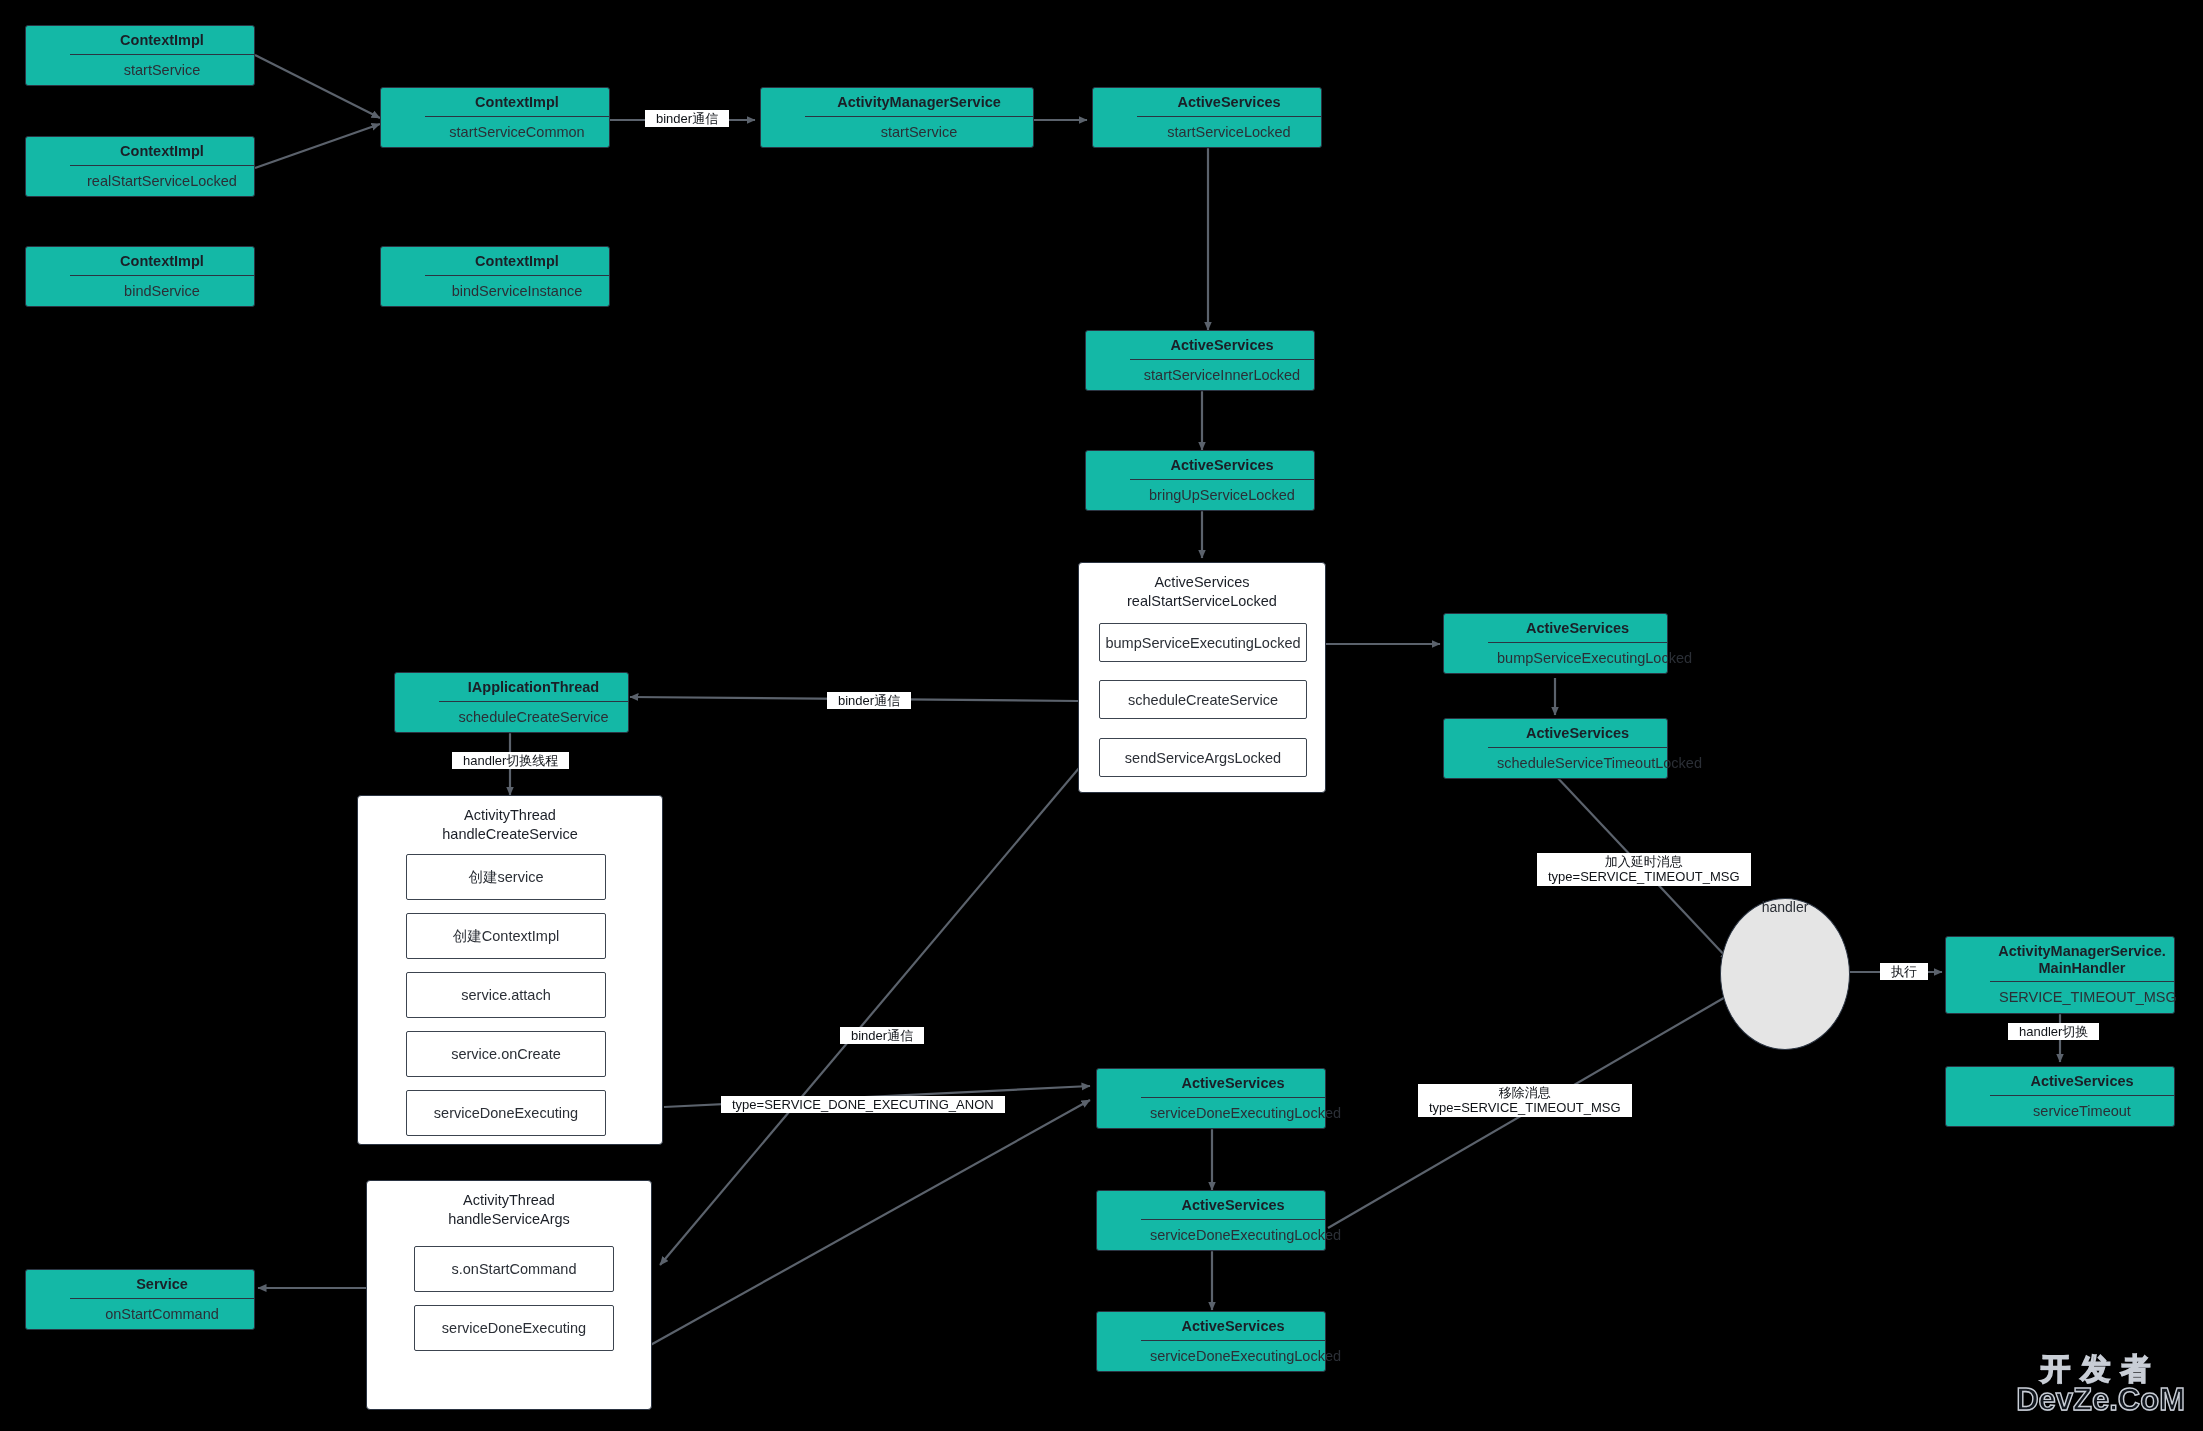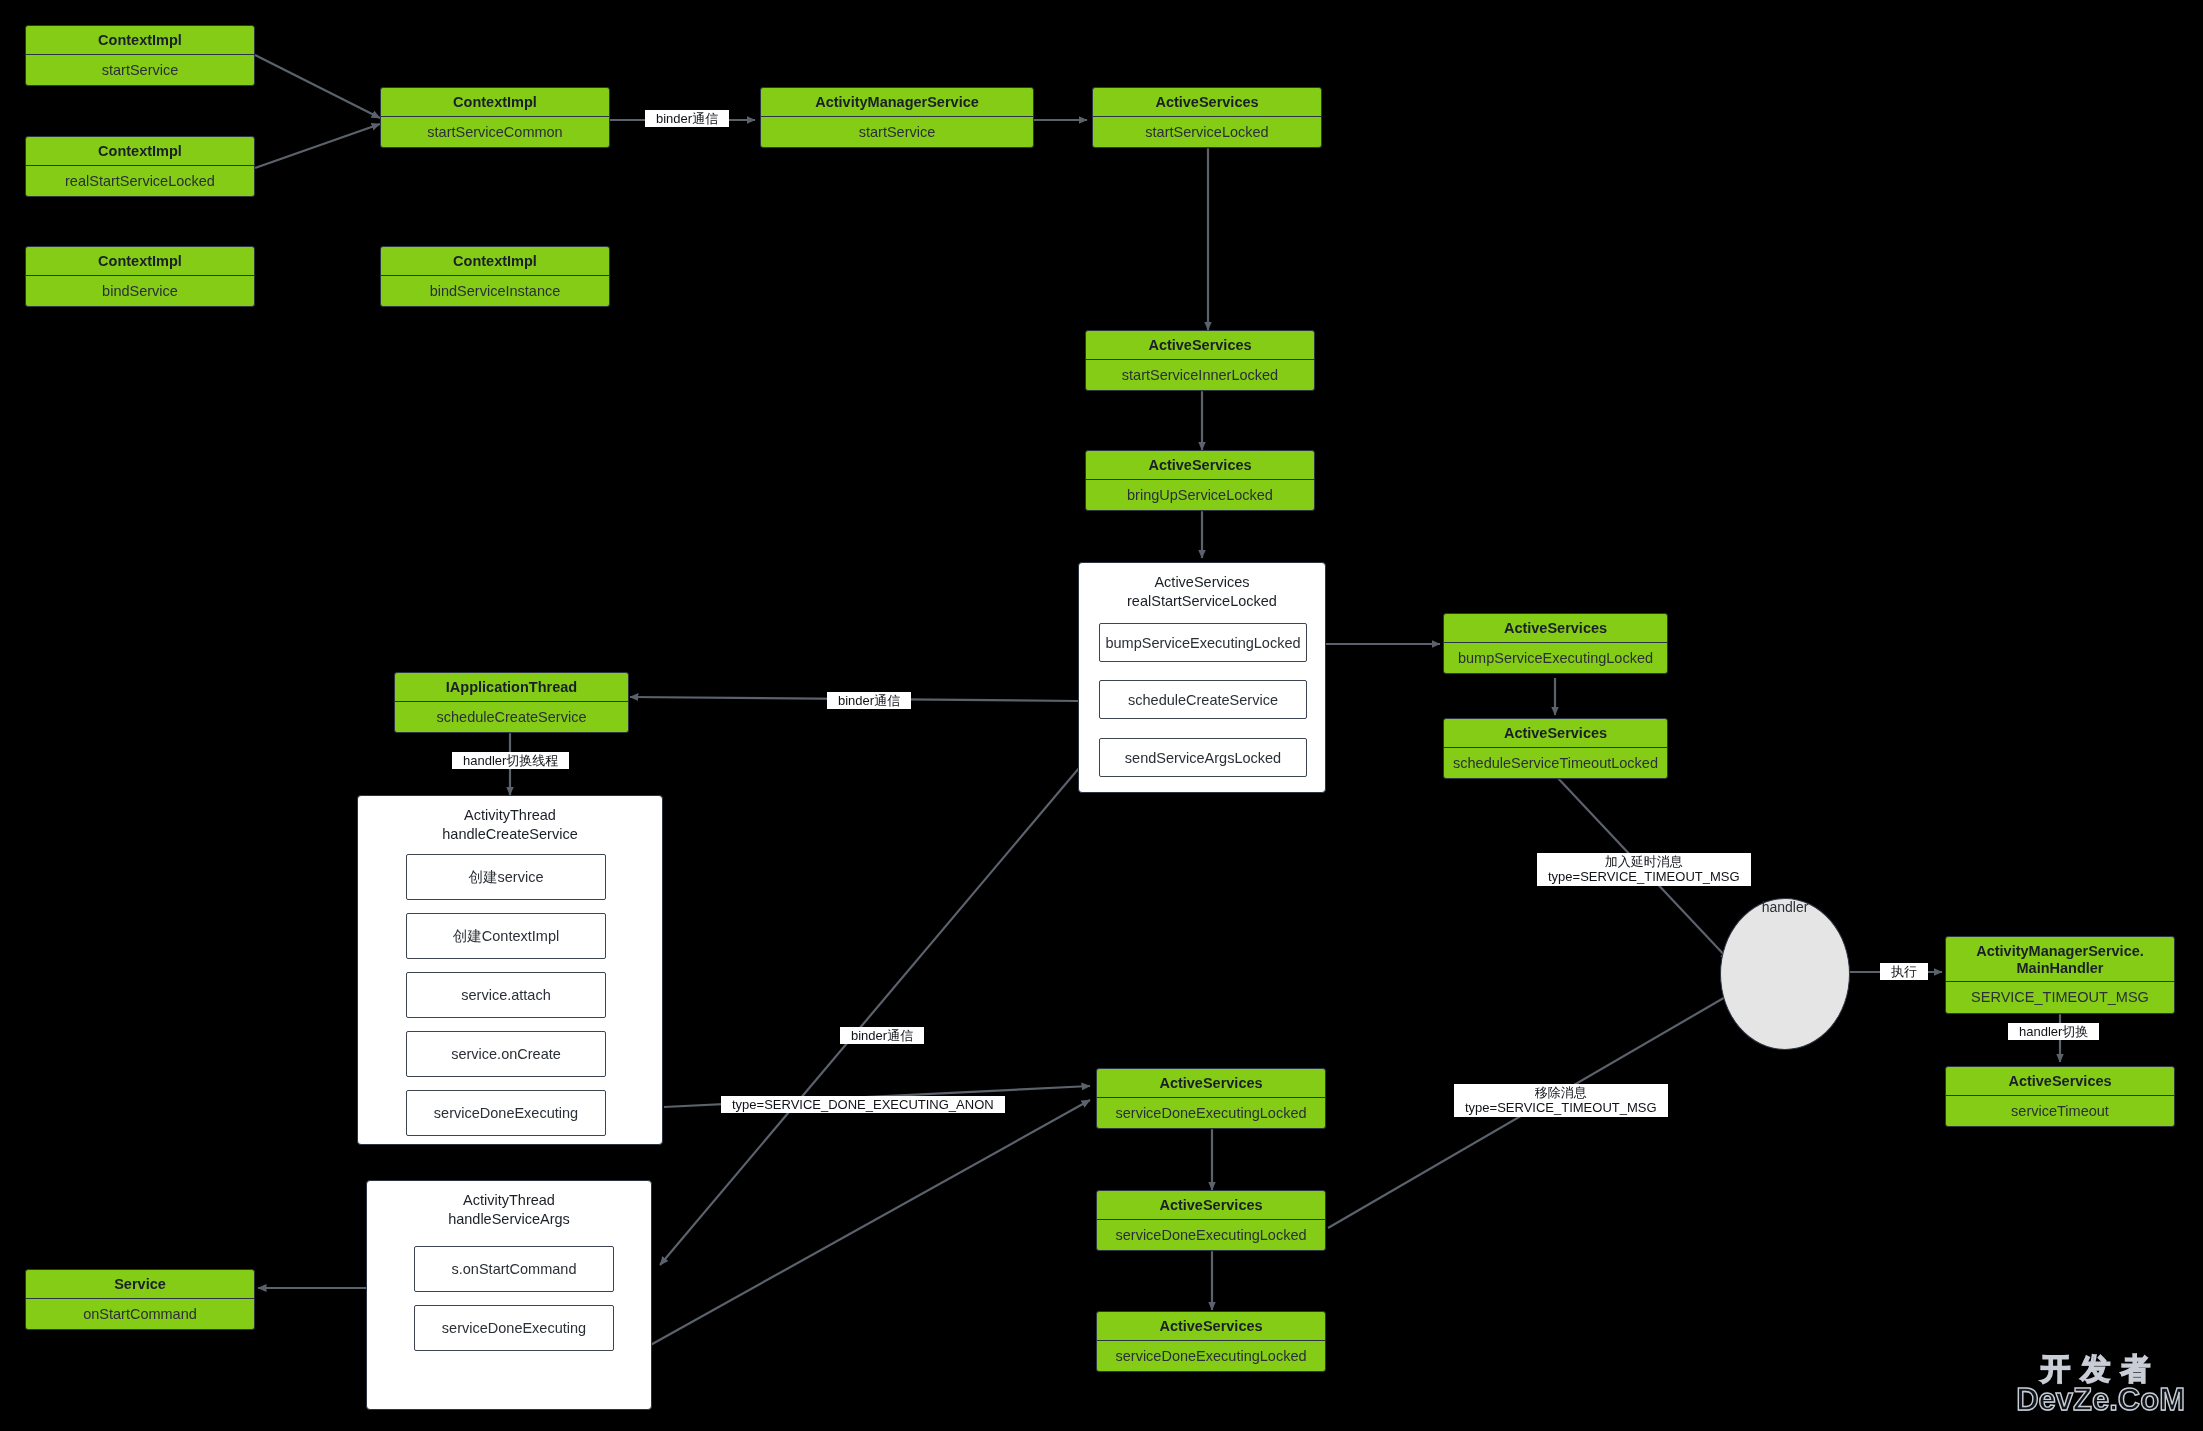--- a/index.html
+++ b/index.html
@@ -18,25 +18,26 @@
     position:absolute;
     left:0; top:0;
     width:2203px;
     height:1431px;
     pointer-events:none;
   }
 
   
   .umlbox{
     position:absolute;
-    background:#84cc16;
+    background:#14b8a6;
     border:1.6px solid #2b3442;
     border-radius:3px;
     box-sizing:border-box;
     box-shadow:0 1px 0 rgba(0,0,0,.25);
+    padding-left:44px;
   }
   .umlbox > .uml-title{
     box-sizing:border-box;
     width:100%;
     text-align:center;
     font-weight:bold;
     font-size:14.5px;
     color:#1b1f27;
     line-height:1.15;
     border-bottom:1.6px solid #2b3442;
@@ -316,21 +317,21 @@
     <div class="uml-body">serviceTimeout</div>
   </div>
 
   <div class="edgelabel" style="left:645px;top:110px;">binder通信</div>
   <div class="edgelabel" style="left:827px;top:692px;">binder通信</div>
   <div class="edgelabel" style="left:840px;top:1027px;">binder通信</div>
   <div class="edgelabel" style="left:452px;top:752px;">handler切换线程</div>
   <div class="edgelabel" style="left:721px;top:1096px;">type=SERVICE_DONE_EXECUTING_ANON</div>
   <div class="edgelabel wide" style="left:1537px;top:853px;">加入延时消息
 type=SERVICE_TIMEOUT_MSG</div>
-  <div class="edgelabel wide" style="left:1418px;top:1084px;margin-left:36px;">移除消息
+  <div class="edgelabel wide" style="left:1418px;top:1084px;">移除消息
 type=SERVICE_TIMEOUT_MSG</div>
   <div class="edgelabel" style="left:1880px;top:963px;">执行</div>
   <div class="edgelabel" style="left:2008px;top:1023px;">handler切换</div>
 
   <div class="watermark">
     <div class="wm-cn">开发者</div>
     <div class="wm-en">DevZe.CoM</div>
   </div>
 
 </div>

